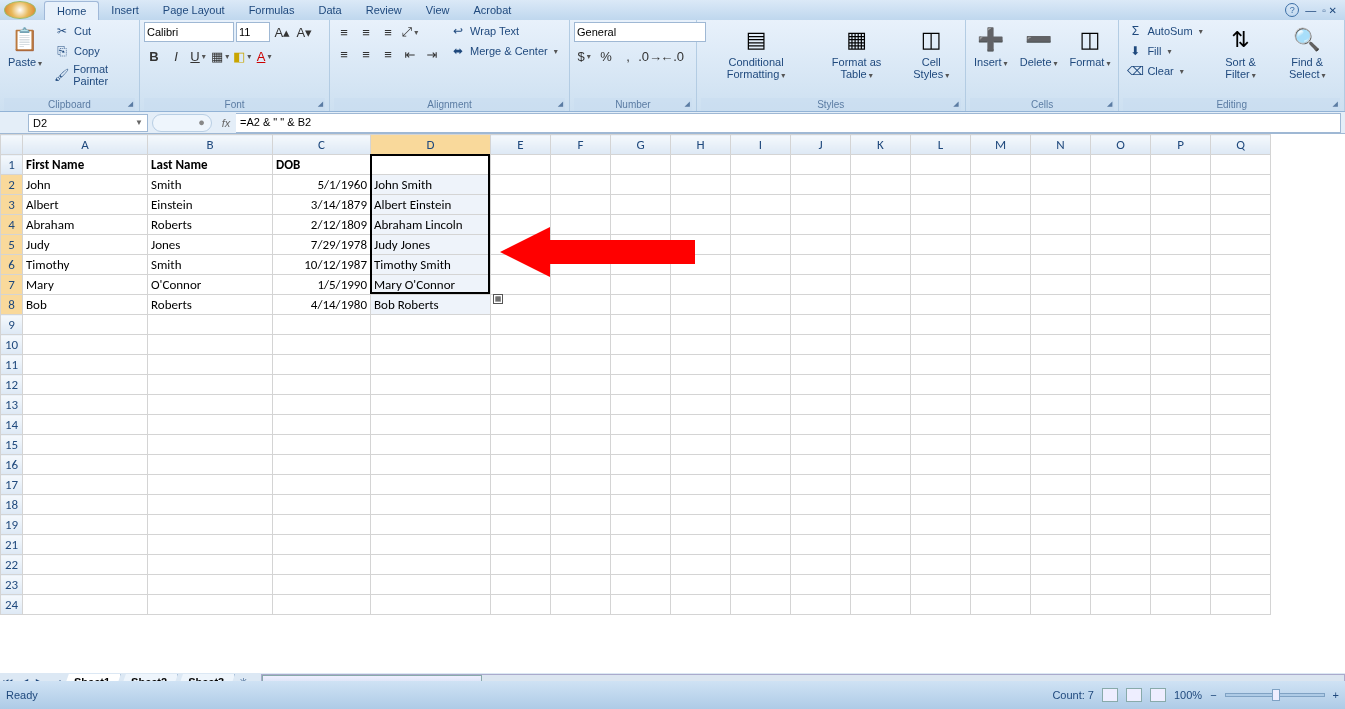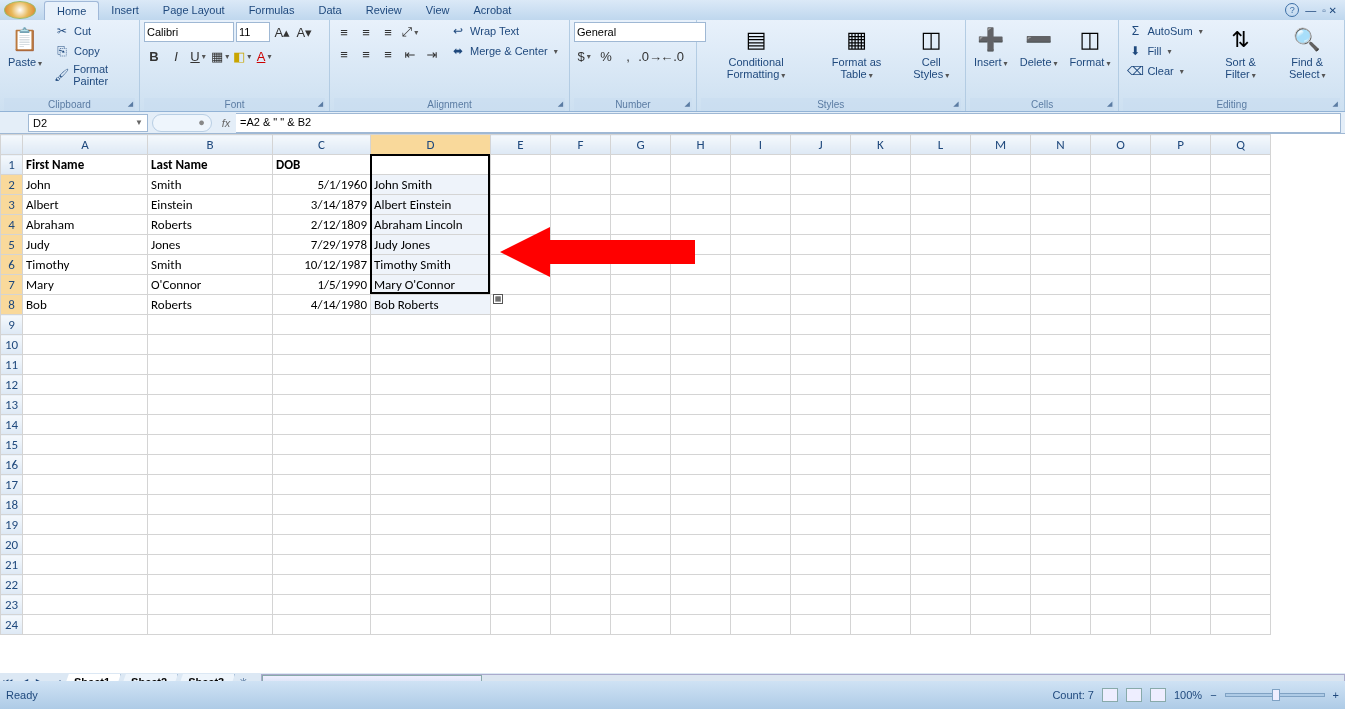--- a/index.html
+++ b/index.html
@@ -672,40 +672,20 @@
           <td class="col-gen"></td>
           <td class="col-gen"></td>
           <td class="col-gen"></td>
           <td class="col-gen"></td>
           <td class="col-gen"></td>
           <td class="col-gen"></td>
           <td class="col-gen"></td>
           <td class="col-gen"></td>
         </tr>
         <tr>
-          <th class="row-hdr">20</th>
-          <td class="col-A"></td>
-          <td class="col-B"></td>
-          <td class="col-C"></td>
-          <td class="col-D"></td>
-          <td class="col-gen"></td>
-          <td class="col-gen"></td>
-          <td class="col-gen"></td>
-          <td class="col-gen"></td>
-          <td class="col-gen"></td>
-          <td class="col-gen"></td>
-          <td class="col-gen"></td>
-          <td class="col-gen"></td>
-          <td class="col-gen"></td>
-          <td class="col-gen"></td>
-          <td class="col-gen"></td>
-          <td class="col-gen"></td>
-          <td class="col-gen"></td>
-        </tr>
-        <tr>
           <th class="row-hdr">21</th>
           <td class="col-A"></td>
           <td class="col-B"></td>
           <td class="col-C"></td>
           <td class="col-D"></td>
           <td class="col-gen"></td>
           <td class="col-gen"></td>
           <td class="col-gen"></td>
           <td class="col-gen"></td>
           <td class="col-gen"></td>

